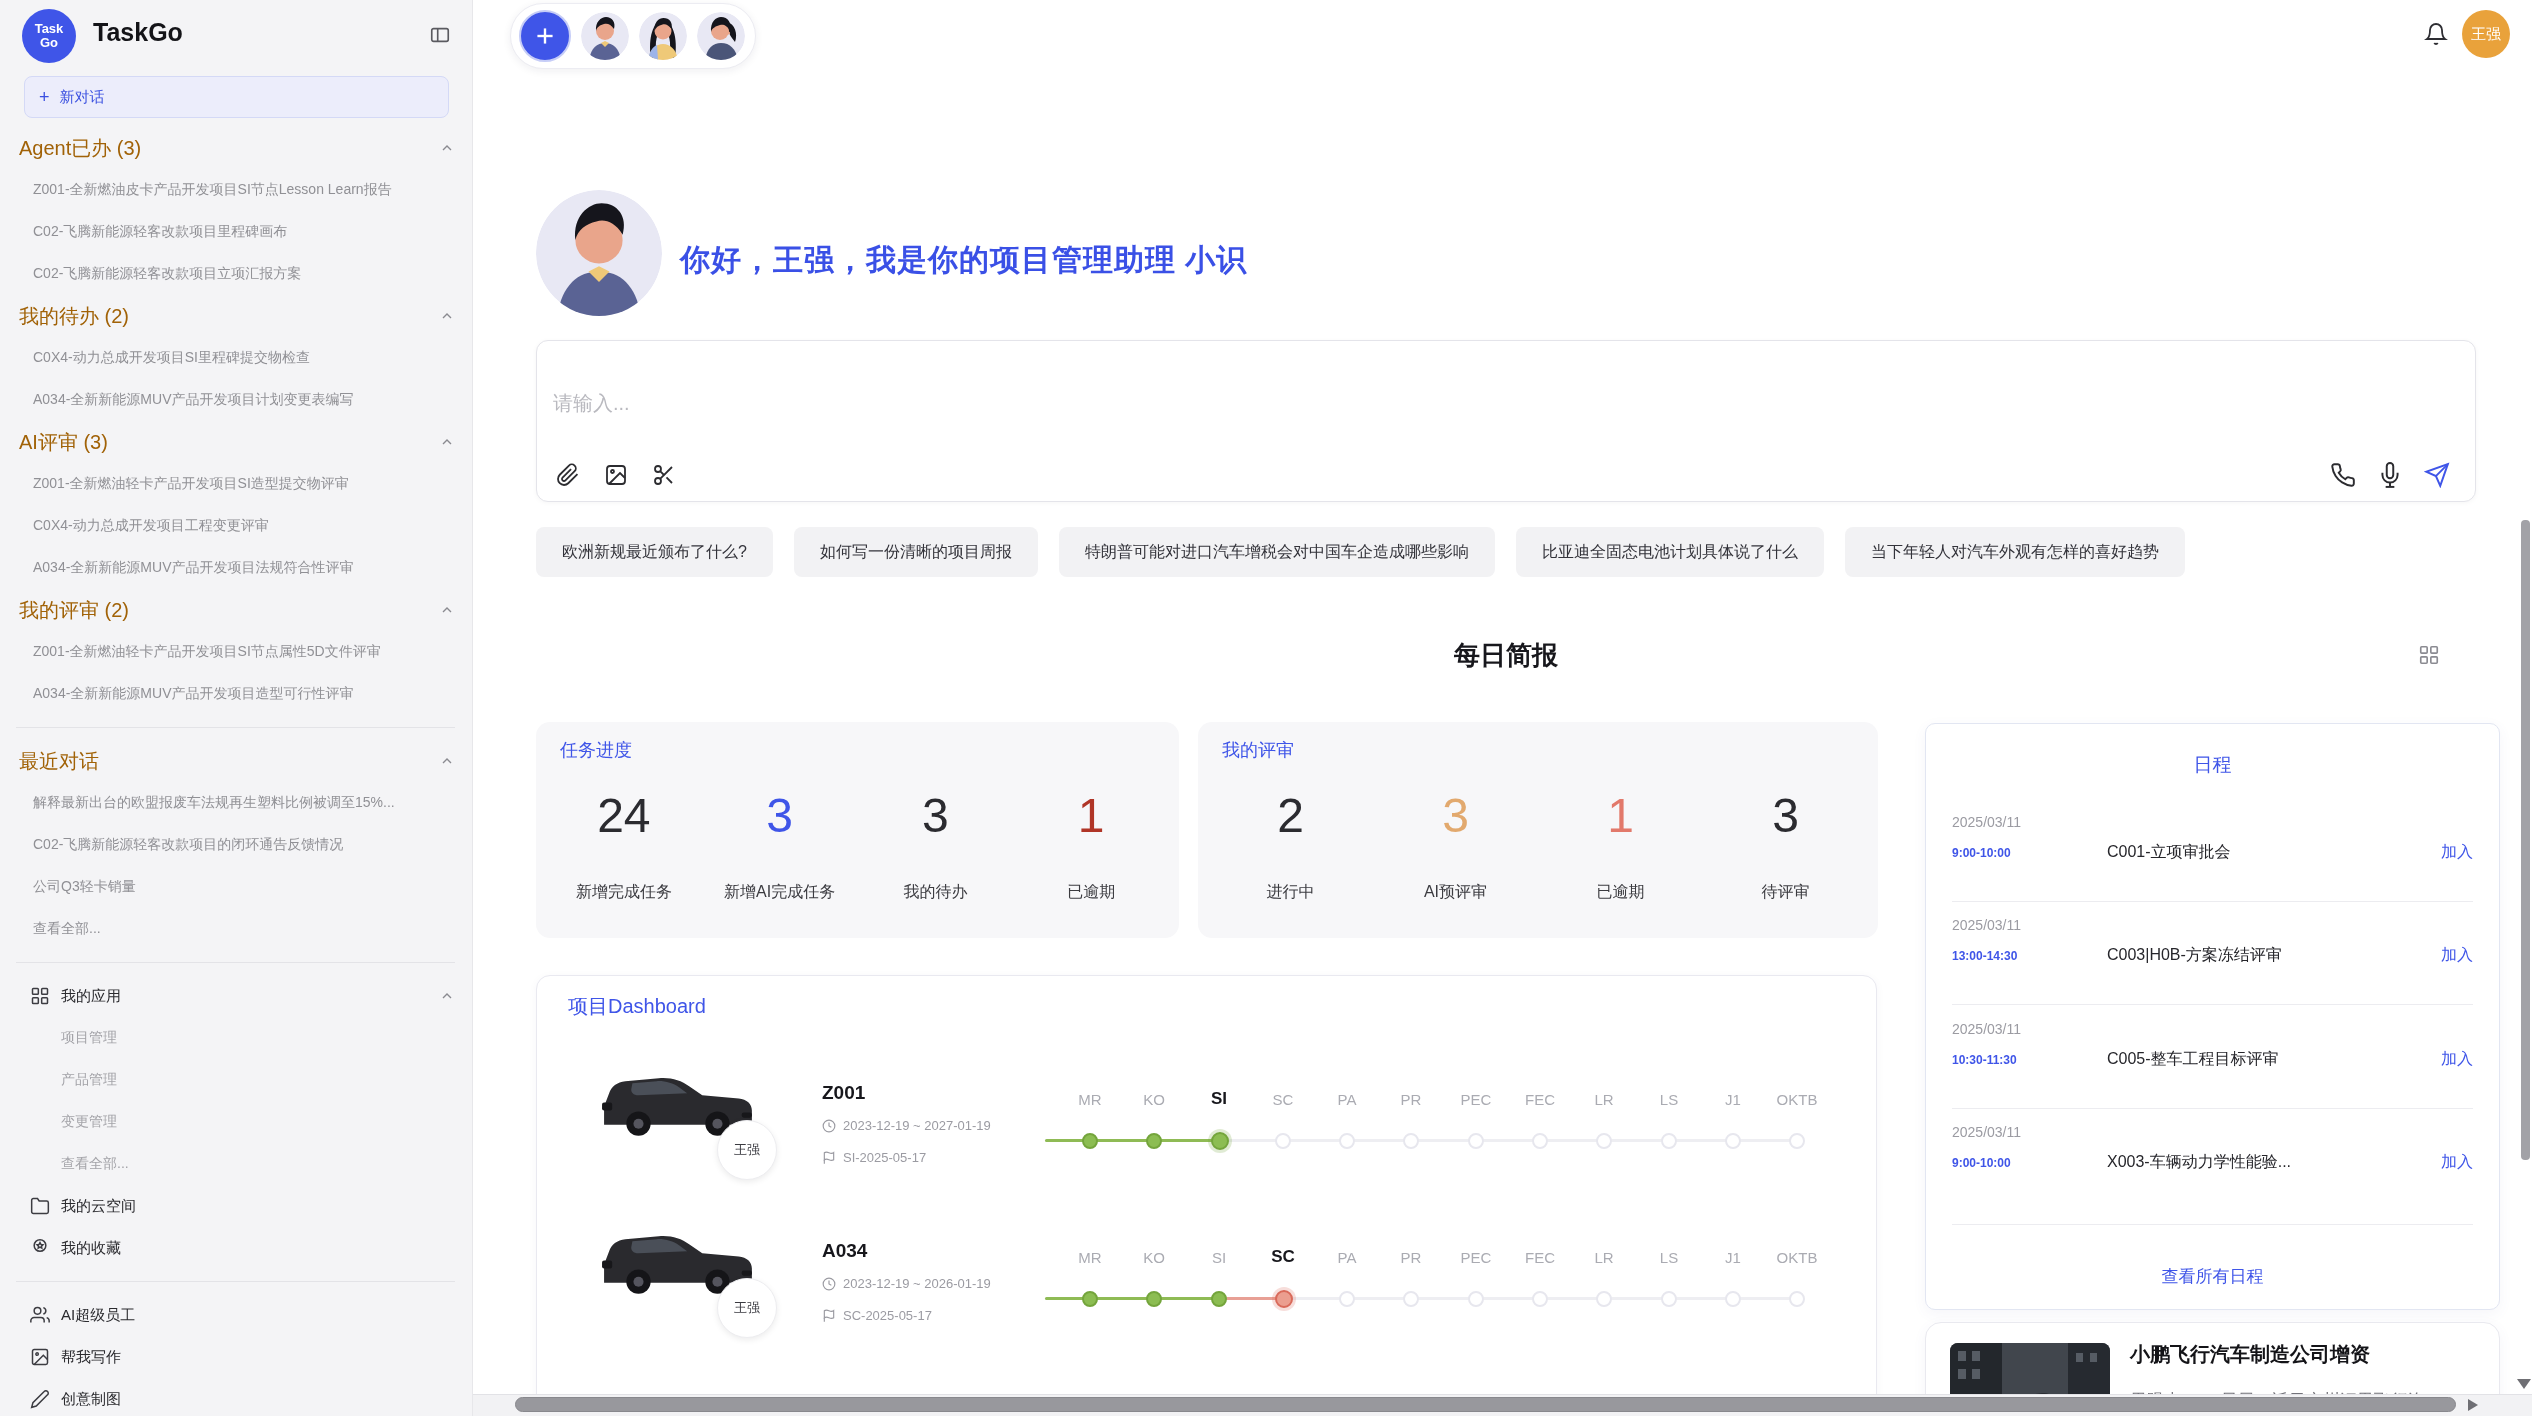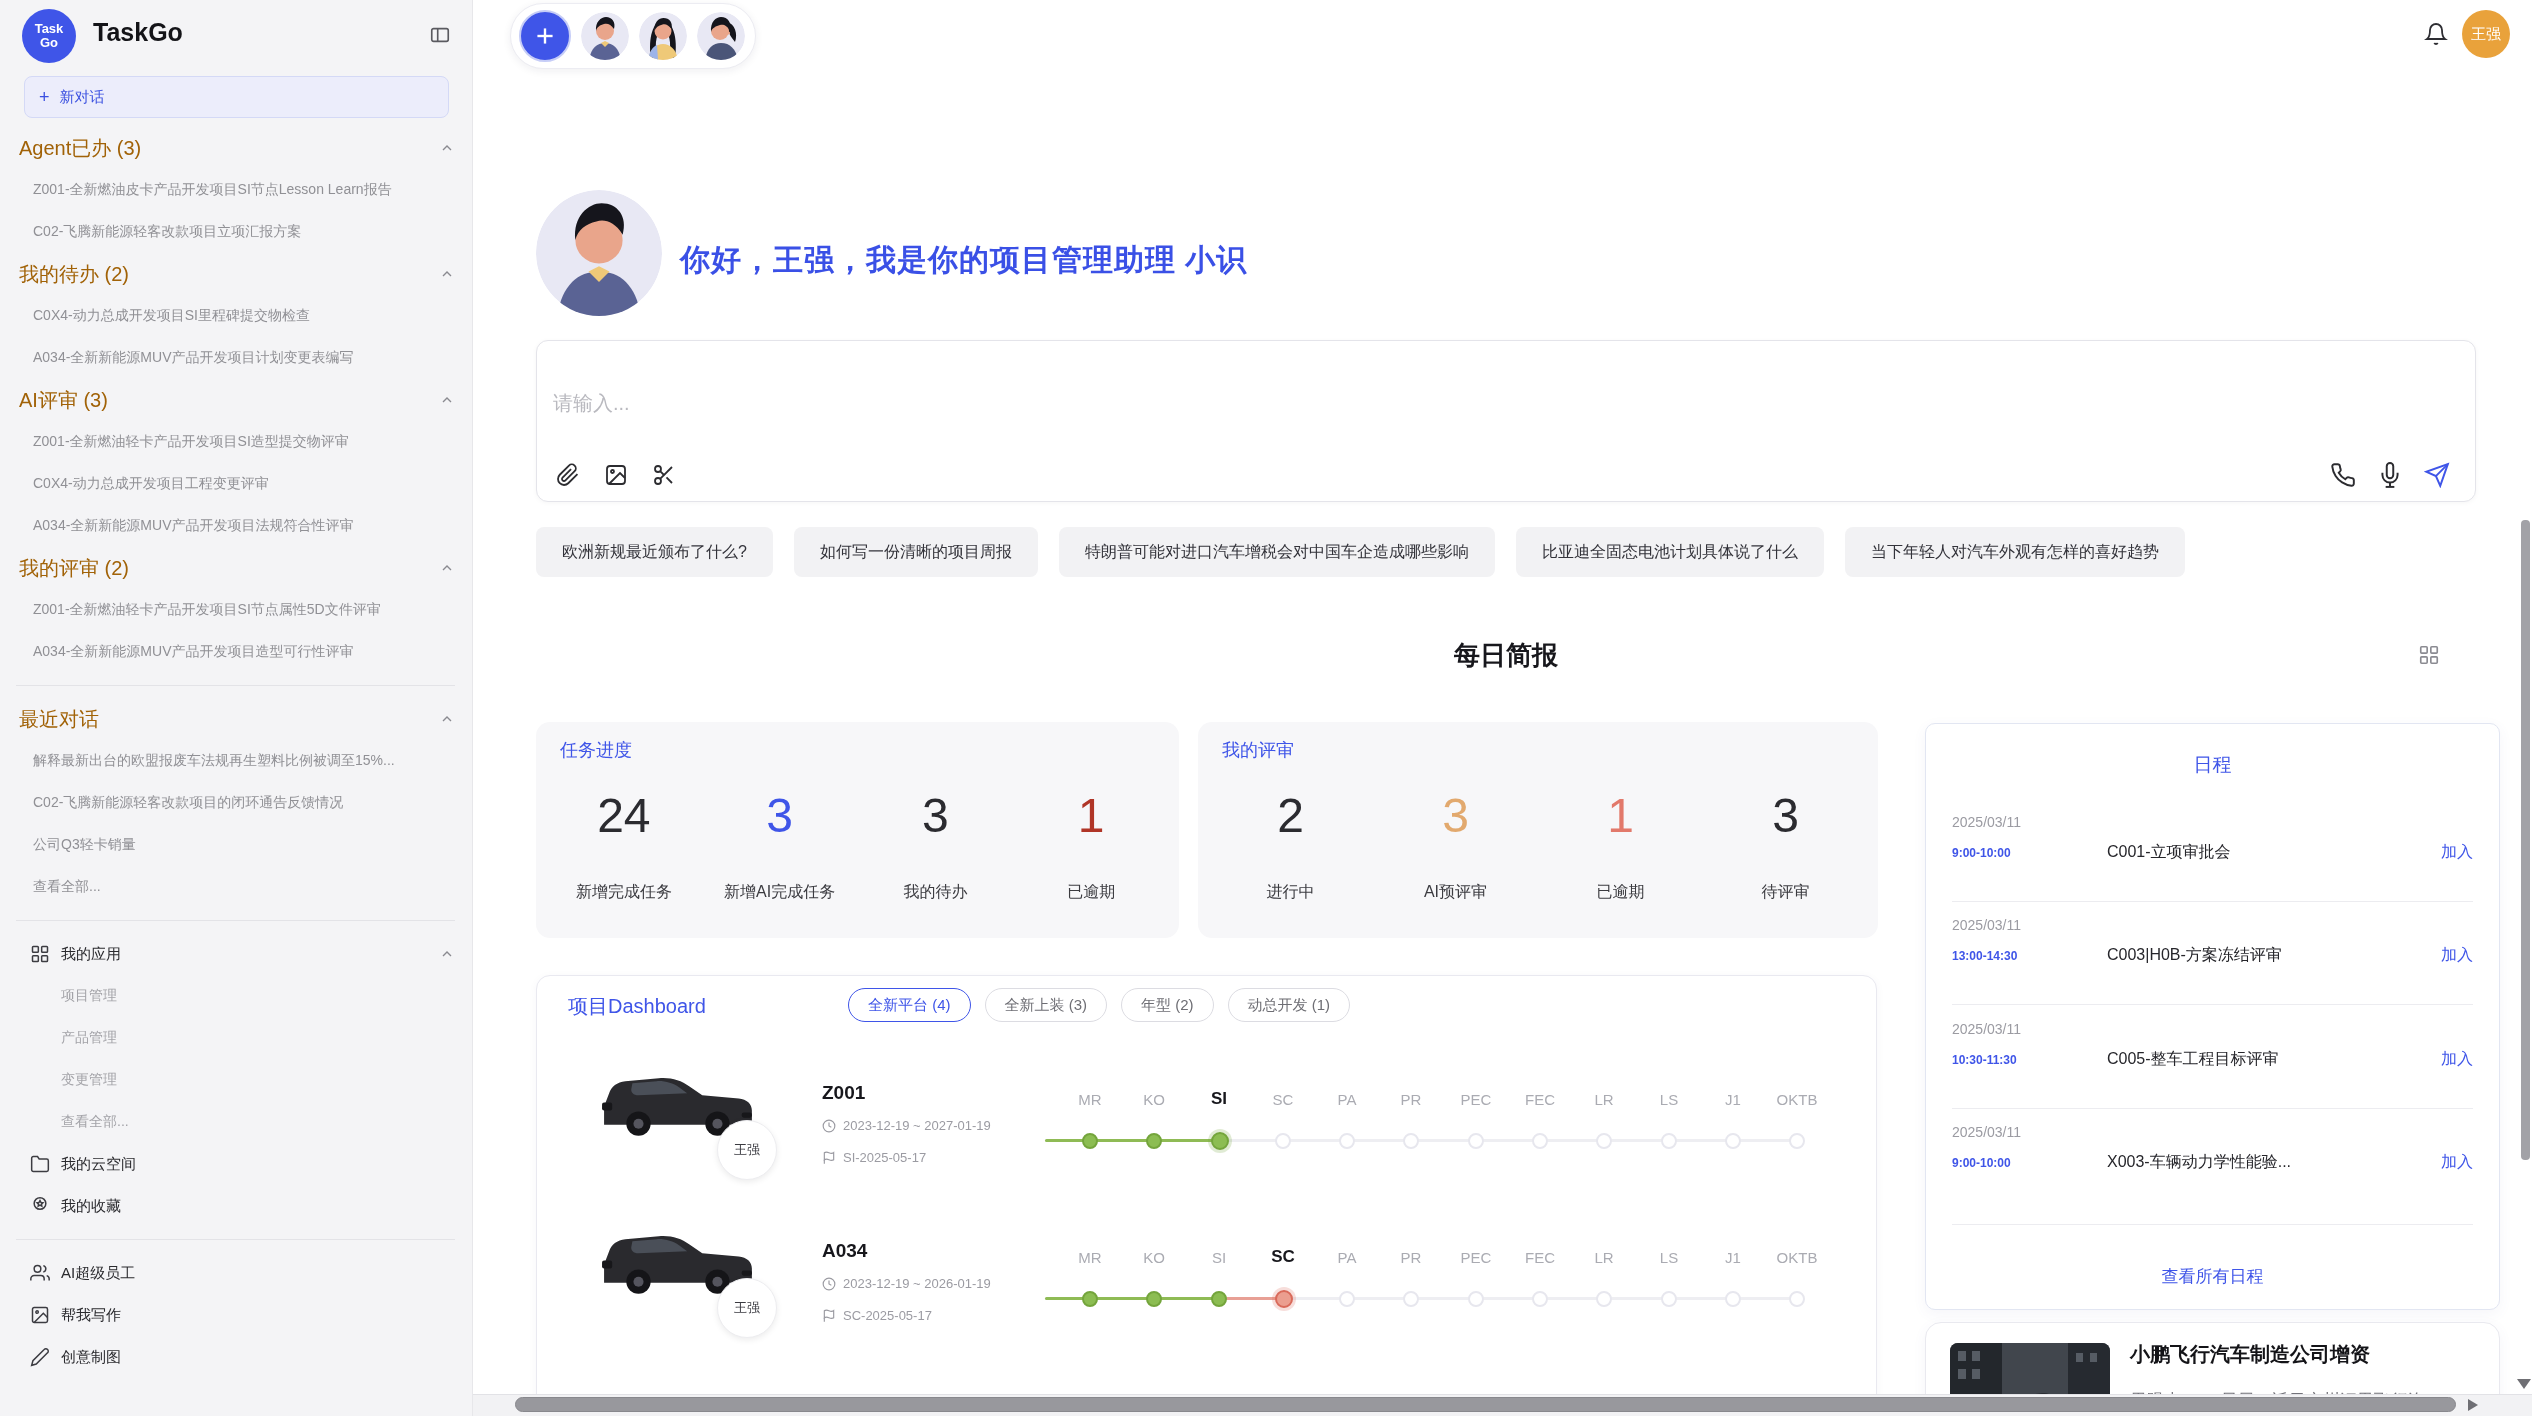--- a/index.html
+++ b/index.html
@@ -145,20 +145,21 @@
     <div class="sb-list">
       <div class="srow head">
         <span>Agent已办 (3)</span>
         <span class="chev">
             <svg viewBox="0 0 24 24" fill="none" stroke="currentColor" stroke-width="2">
               <polyline points="6 15 12 9 18 15"></polyline>
             </svg>
           </span>
       </div>
       <div class="srow item">Z001-全新燃油皮卡产品开发项目SI节点Lesson Learn报告</div>
+      <div class="srow item">C02-飞腾新能源轻客改款项目里程碑画布</div>
       <div class="srow item">C02-飞腾新能源轻客改款项目立项汇报方案</div>
 
       <div class="srow head">
         <span>我的待办 (2)</span>
         <span class="chev">
             <svg viewBox="0 0 24 24" fill="none" stroke="currentColor" stroke-width="2">
               <polyline points="6 15 12 9 18 15"></polyline>
             </svg>
           </span>
       </div>
@@ -436,26 +437,20 @@
       </div>
       <div class="col">
         <div class="num v-dark">3</div>
         <div class="lbl">待评审</div>
       </div>
     </div>
   </div>
 
   <div class="dash"></div>
   <div class="dash-title">项目Dashboard</div>
-  <div class="dash-tabs">
-    <div class="dtab active">全新平台 (4)</div>
-    <div class="dtab">全新上装 (3)</div>
-    <div class="dtab">年型 (2)</div>
-    <div class="dtab">动总开发 (1)</div>
-  </div>
 
   <div class="truck" style="left:598px; top:1066px;">
     <svg viewBox="0 0 160 74">
         <path d="M6 40 L11 27 C13 20 19 16 27 15 L60 12 C72 11 82 14 90 20 L103 29 L139 32 C147 33 152 37 152 44 L152 58 L6 58 Z" fill="#2a2a2e"></path>
         <path d="M34 17 L58 15 C66 14.5 74 17 80 21 L88 27 L40 29 C35 29 32 26 33 22 Z" fill="#4a4f58"></path>
         <rect x="4" y="36" width="10" height="8" rx="2" fill="#17171a"></rect>
         <circle cx="40" cy="57" r="12" fill="#151518"></circle>
         <circle cx="40" cy="57" r="5" fill="#55555e"></circle>
         <circle cx="118" cy="57" r="12" fill="#151518"></circle>
         <circle cx="118" cy="57" r="5" fill="#55555e"></circle>

